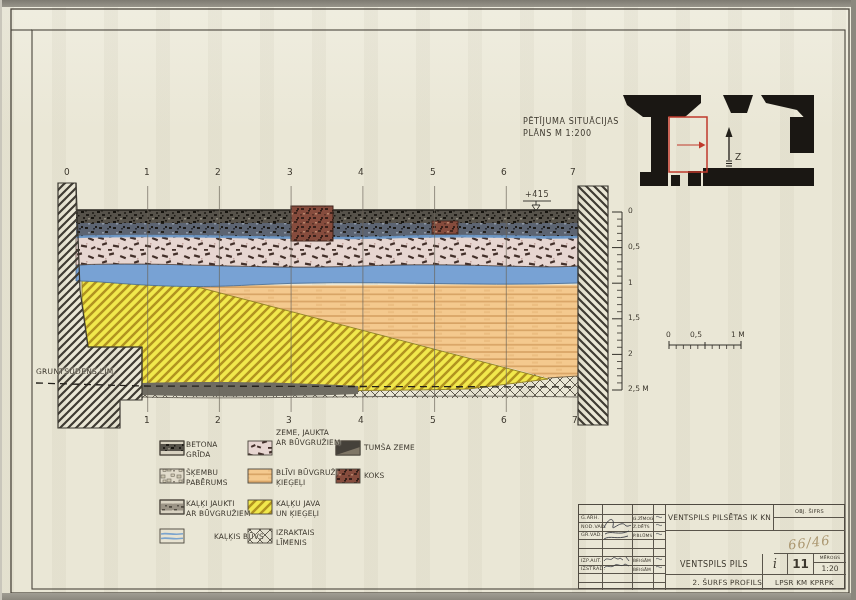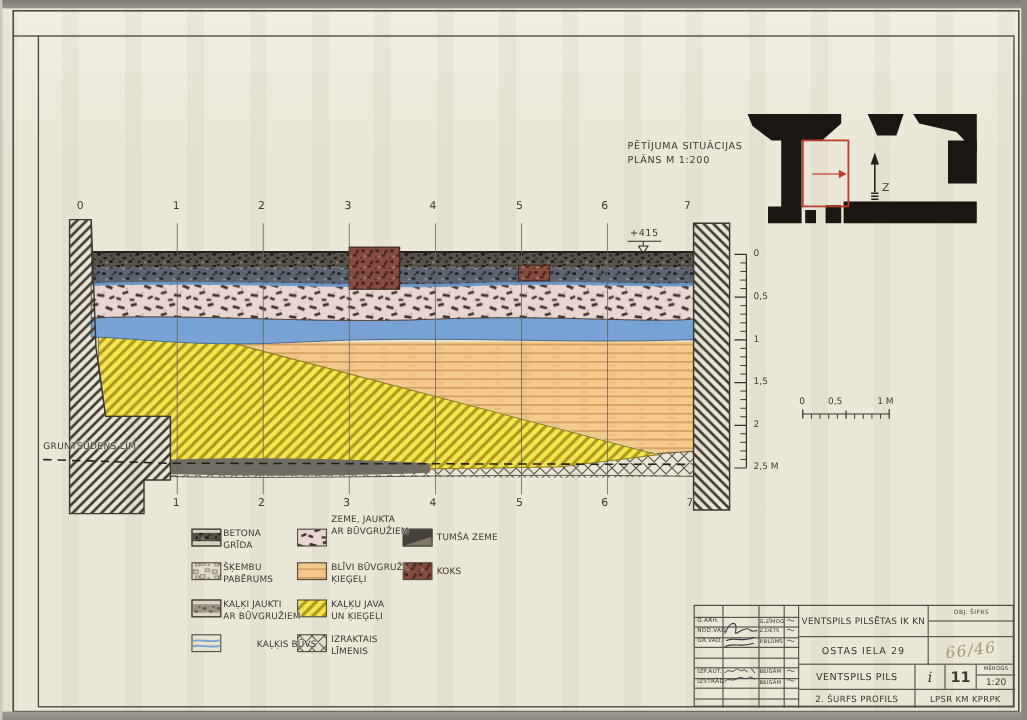--- a/index.html
+++ b/index.html
@@ -333,27 +333,24 @@
       <path d="M2,5 C4,3 6,7 8,5 M2,13 C4,11 6,15 8,13 M2,22 C4,20 6,24 8,22" stroke="#3a3d45" stroke-width="0.7" fill="none"></path>
     </svg>
     <svg class="sig" style="left:75px;top:49px;" width="11" height="18">
       <path d="M2,5 C4,3 6,7 8,5 M2,13 C4,11 6,15 8,13" stroke="#3a3d45" stroke-width="0.7" fill="none"></path>
     </svg>
   </div>
 
   <div class="tc" style="left:87px;top:0;width:108px;height:26px;border-right:1px solid #5a554b;border-bottom:1px solid #5a554b;font-size:7.4px;letter-spacing:.2px;">
     <span>VENTSPILS PILSĒTAS IK KN</span>
   </div>
-  <div class="tc" style="left:87px;top:26px;width:108px;height:23px;border-right:1px solid #5a554b;border-bottom:1px solid #5a554b;font-size:8px;letter-spacing:.8px;">
-    <span>OSTAS IELA 29</span>
-  </div>
   <div class="tc" style="left:87px;top:49px;width:97px;height:21px;border-right:1px solid #5a554b;border-bottom:1px solid #5a554b;font-size:8px;letter-spacing:.4px;">
     <span>VENTSPILS PILS</span>
   </div>
-  <div class="tc" style="left:87px;top:70px;width:97px;height:15px;border-right:1px solid #5a554b;font-size:7.2px;letter-spacing:.3px;">
+  <div class="tc" style="left:87px;top:70px;width:97px;height:15px;border-right:1px solid #5a554b;font-size:7.2px;letter-spacing:.3px;justify-content:flex-end;">
     <span>2. ŠURFS PROFILS</span>
   </div>
 
   <div class="tc" style="left:195px;top:0;width:71px;height:26px;border-bottom:1px solid #5a554b;">
     <div style="position:absolute;left:0;top:0;width:100%;height:13px;border-bottom:0.9px solid #5a554b;box-sizing:border-box;display:flex;align-items:center;justify-content:center;font-size:5px;letter-spacing:.3px;">
       <span>OBJ. ŠIFRS</span>
     </div>
   </div>
   <div class="tc" style="left:195px;top:26px;width:71px;height:23px;border-bottom:1px solid #5a554b;">
     <span class="hand">66/46</span>

